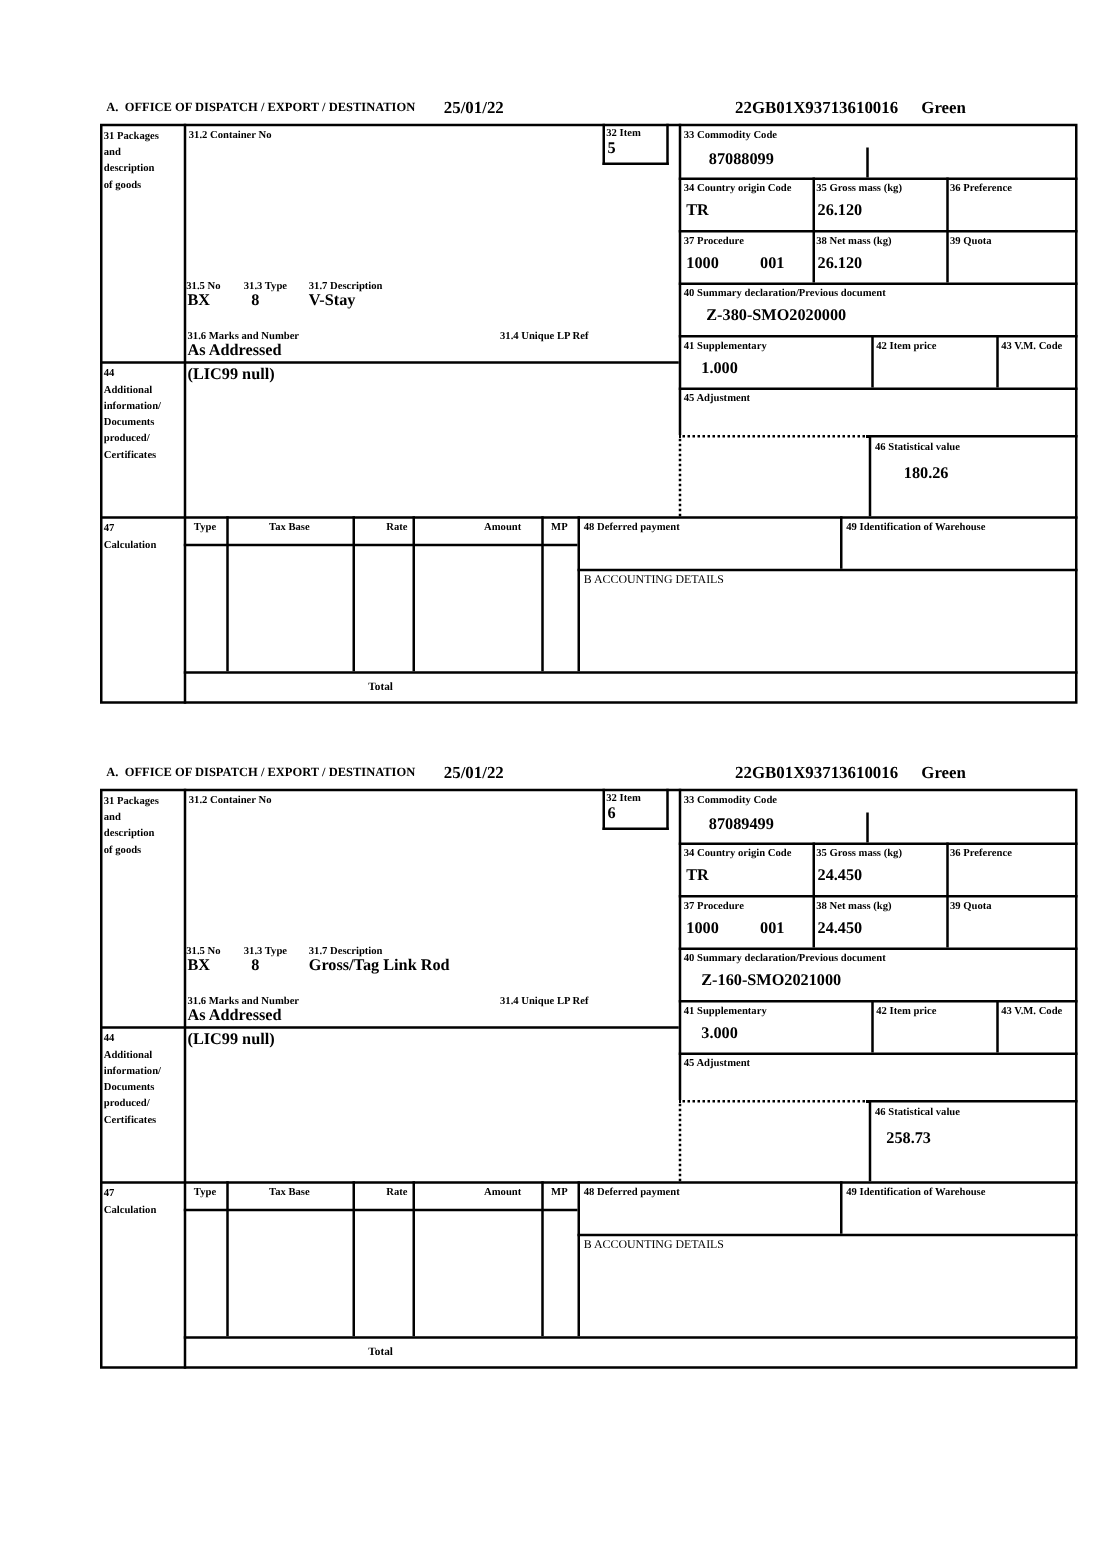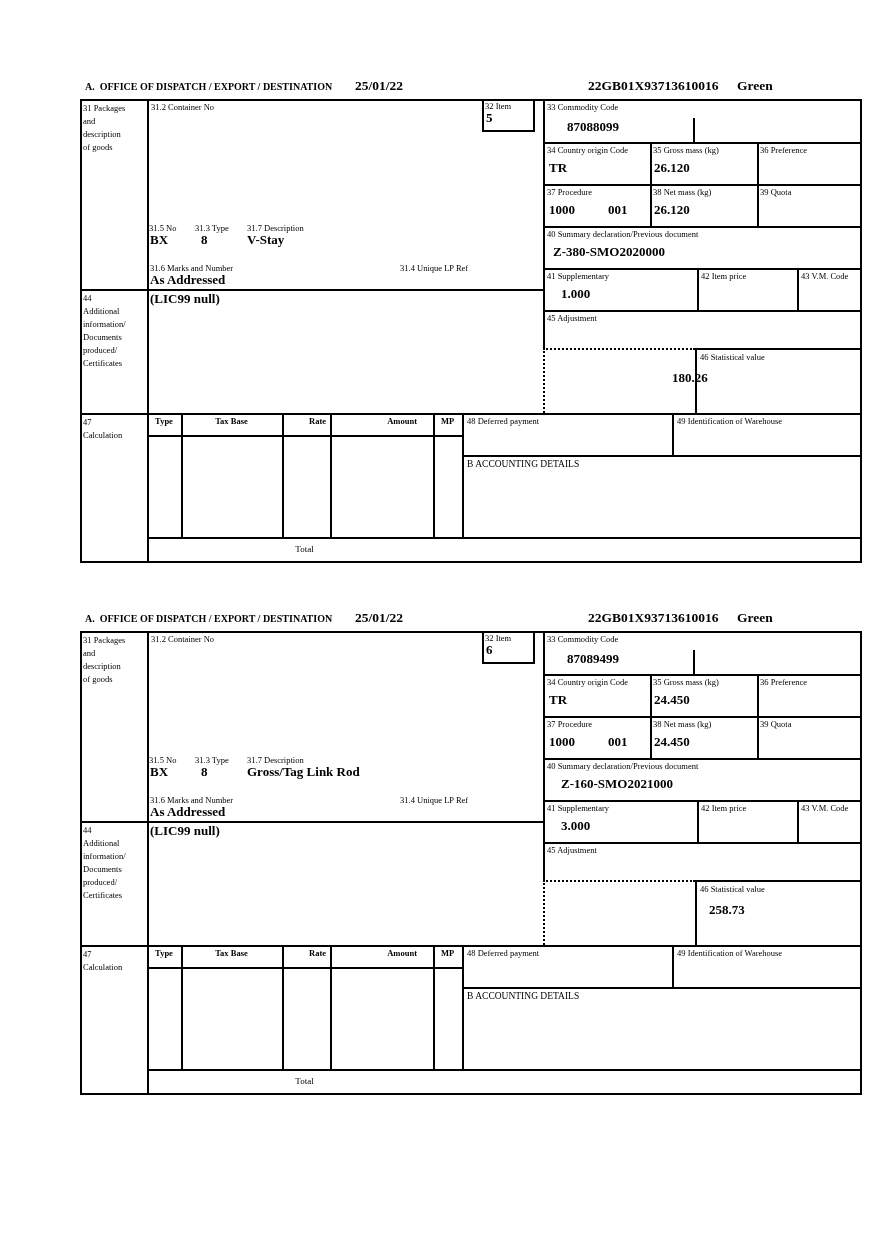--- a/index.html
+++ b/index.html
@@ -5,21 +5,21 @@
   html,body{margin:0;padding:0;background:#ffffff;}
   #page{position:relative;width:882px;height:1250px;background:#ffffff;overflow:hidden;
         font-family:"Liberation Serif",serif;color:#000;}
   .block{position:absolute;left:80px;width:782px;height:490px;}
   .outline{position:absolute;left:0;top:24px;width:782px;height:464px;
            border:2px solid #000;box-sizing:border-box;}
   .vl{position:absolute;width:2px;background:#000;}
   .hl{position:absolute;height:2px;background:#000;}
   .vld{position:absolute;width:0;border-left:2px dotted #000;}
   .hld{position:absolute;height:0;border-top:2px dotted #000;}
-  .lbl{position:absolute;font-weight:normal;font-size:8.5px;line-height:10px;white-space:pre-line;}
+  .lbl{position:absolute;font-weight:bold;font-size:8.5px;line-height:10px;white-space:pre-line;}
   .lbl-multi{line-height:13px;}
   .val{position:absolute;font-weight:bold;font-size:13px;line-height:15px;white-space:pre;}
   .hdr-office{position:absolute;left:5px;top:6px;font-weight:bold;font-size:10px;white-space:pre;}
   .hdr-big{position:absolute;font-weight:bold;font-size:13.5px;white-space:pre;}
   .box32{position:absolute;left:402px;top:24px;width:53px;height:33px;
          border-left:2px solid #000;border-right:2px solid #000;border-bottom:2px solid #000;box-sizing:border-box;}
   .box46{position:absolute;left:615px;top:273px;width:167px;height:65px;
          border-left:2px solid #000;border-top:2px solid #000;box-sizing:border-box;}
   .cellhdr{position:absolute;top:341px;font-weight:bold;font-size:8.5px;}
   .acct{position:absolute;font-weight:normal;font-size:9.5px;}
@@ -101,28 +101,28 @@
     <div class="lbl" style="left:573px;top:70px">35 Gross mass (kg)</div>
     <div class="val" style="left:574px;top:85px">26.120</div>
     <div class="lbl" style="left:680px;top:70px">36 Preference</div>
     <div class="lbl" style="left:467px;top:112px">37 Procedure</div>
     <div class="val" style="left:469px;top:127px">1000</div>
     <div class="val" style="left:528px;top:127px">001</div>
     <div class="lbl" style="left:573px;top:112px">38 Net mass (kg)</div>
     <div class="val" style="left:574px;top:127px">26.120</div>
     <div class="lbl" style="left:680px;top:112px">39 Quota</div>
     <div class="lbl" style="left:467px;top:154px">40 Summary declaration/Previous document</div>
-    <div class="val" style="left:473px;top:169px">Z-380-SMO2020000</div>
+    <div class="val" style="left:485px;top:169px">Z-380-SMO2020000</div>
     <div class="lbl" style="left:467px;top:196px">41 Supplementary</div>
     <div class="val" style="left:481px;top:211px">1.000</div>
     <div class="lbl" style="left:621px;top:196px">42 Item price</div>
     <div class="lbl" style="left:721px;top:196px">43 V.M. Code</div>
     <div class="lbl" style="left:467px;top:238px">45 Adjustment</div>
     <div class="lbl" style="left:620px;top:277px">46 Statistical value</div>
-    <div class="val" style="left:592px;top:295px">180.26</div>
+    <div class="val" style="left:643px;top:295px">180.26</div>
 
     <div class="cellhdr" style="left:67px;width:34px;text-align:center">Type</div>
     <div class="cellhdr" style="left:101px;width:101px;text-align:center">Tax Base</div>
     <div class="cellhdr" style="left:202px;width:44px;text-align:right">Rate</div>
     <div class="cellhdr" style="left:250px;width:87px;text-align:right">Amount</div>
     <div class="cellhdr" style="left:353px;width:29px;text-align:center">MP</div>
 
     <div class="lbl" style="left:387px;top:341px">48 Deferred payment</div>
     <div class="lbl" style="left:597px;top:341px">49 Identification of Warehouse</div>
     <div class="acct" style="left:387px;top:384px">B ACCOUNTING DETAILS</div>

